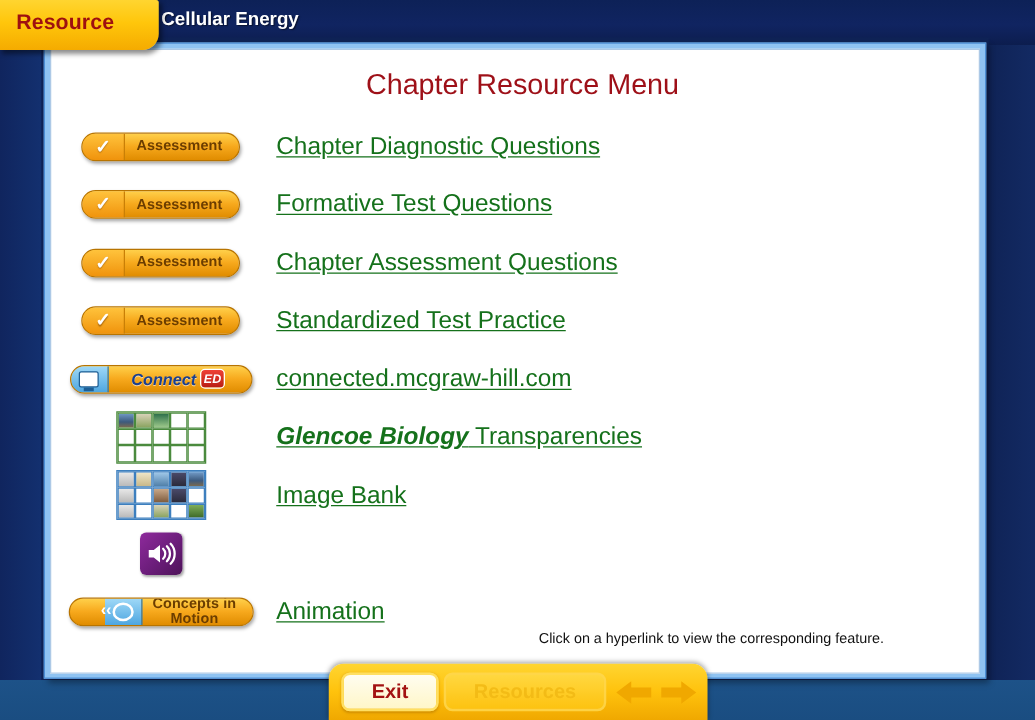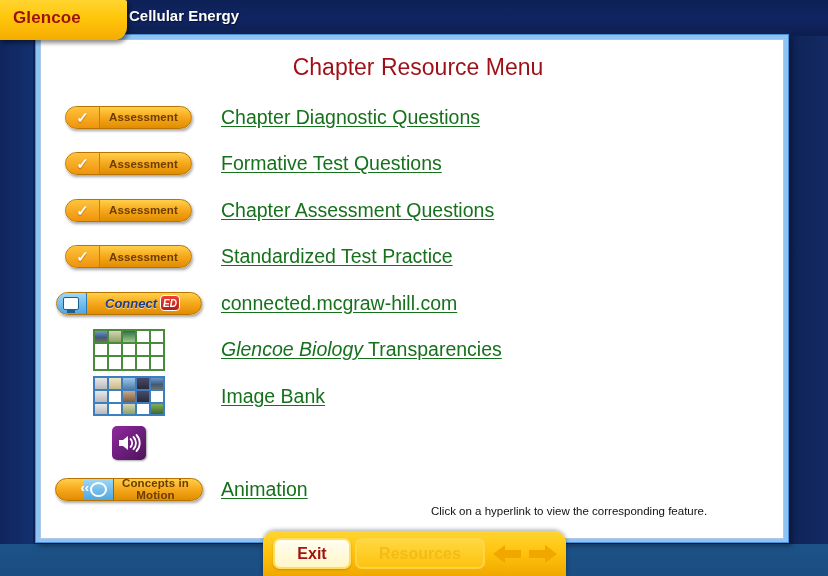--- a/index.html
+++ b/index.html
@@ -99,21 +99,21 @@
   }
   .link-cell { flex: 1 1 auto; padding-left: 5px; }
   .res-link {
     font-size: 19.5px;
     color: #15711b;
     text-decoration: underline;
     text-underline-offset: 2px;
     cursor: pointer;
     white-space: nowrap;
   }
-  .res-link .ital { font-style: italic; }
+  .res-link .ital { font-style: italic; font-weight: bold; }
 
   
   .pill {
     position: relative;
     height: 23px;
     border-radius: 12px;
     display: flex; align-items: center;
     box-shadow: 1px 2px 3px rgba(0,0,0,.35);
     overflow: hidden;
     border: 1px solid #b87400;
@@ -279,21 +279,21 @@
   .nav-arrows svg { display: block; }
 </style>
 </head>
 <body>
 
 <div id="stage">
 
   <div class="header-band"></div>
   <div class="chapter-title">Cellular Energy</div>
   <div class="chapter-tab">
-    <span>Glencoe</span>
+    <span>Resource</span>
   </div>
 
   <div class="top-strip"></div>
   <div class="left-band"></div>
   <div class="right-band"></div>
   <div class="bottom-band"></div>
 
   <div class="panel-outer">
     <div class="panel-inner">
 

